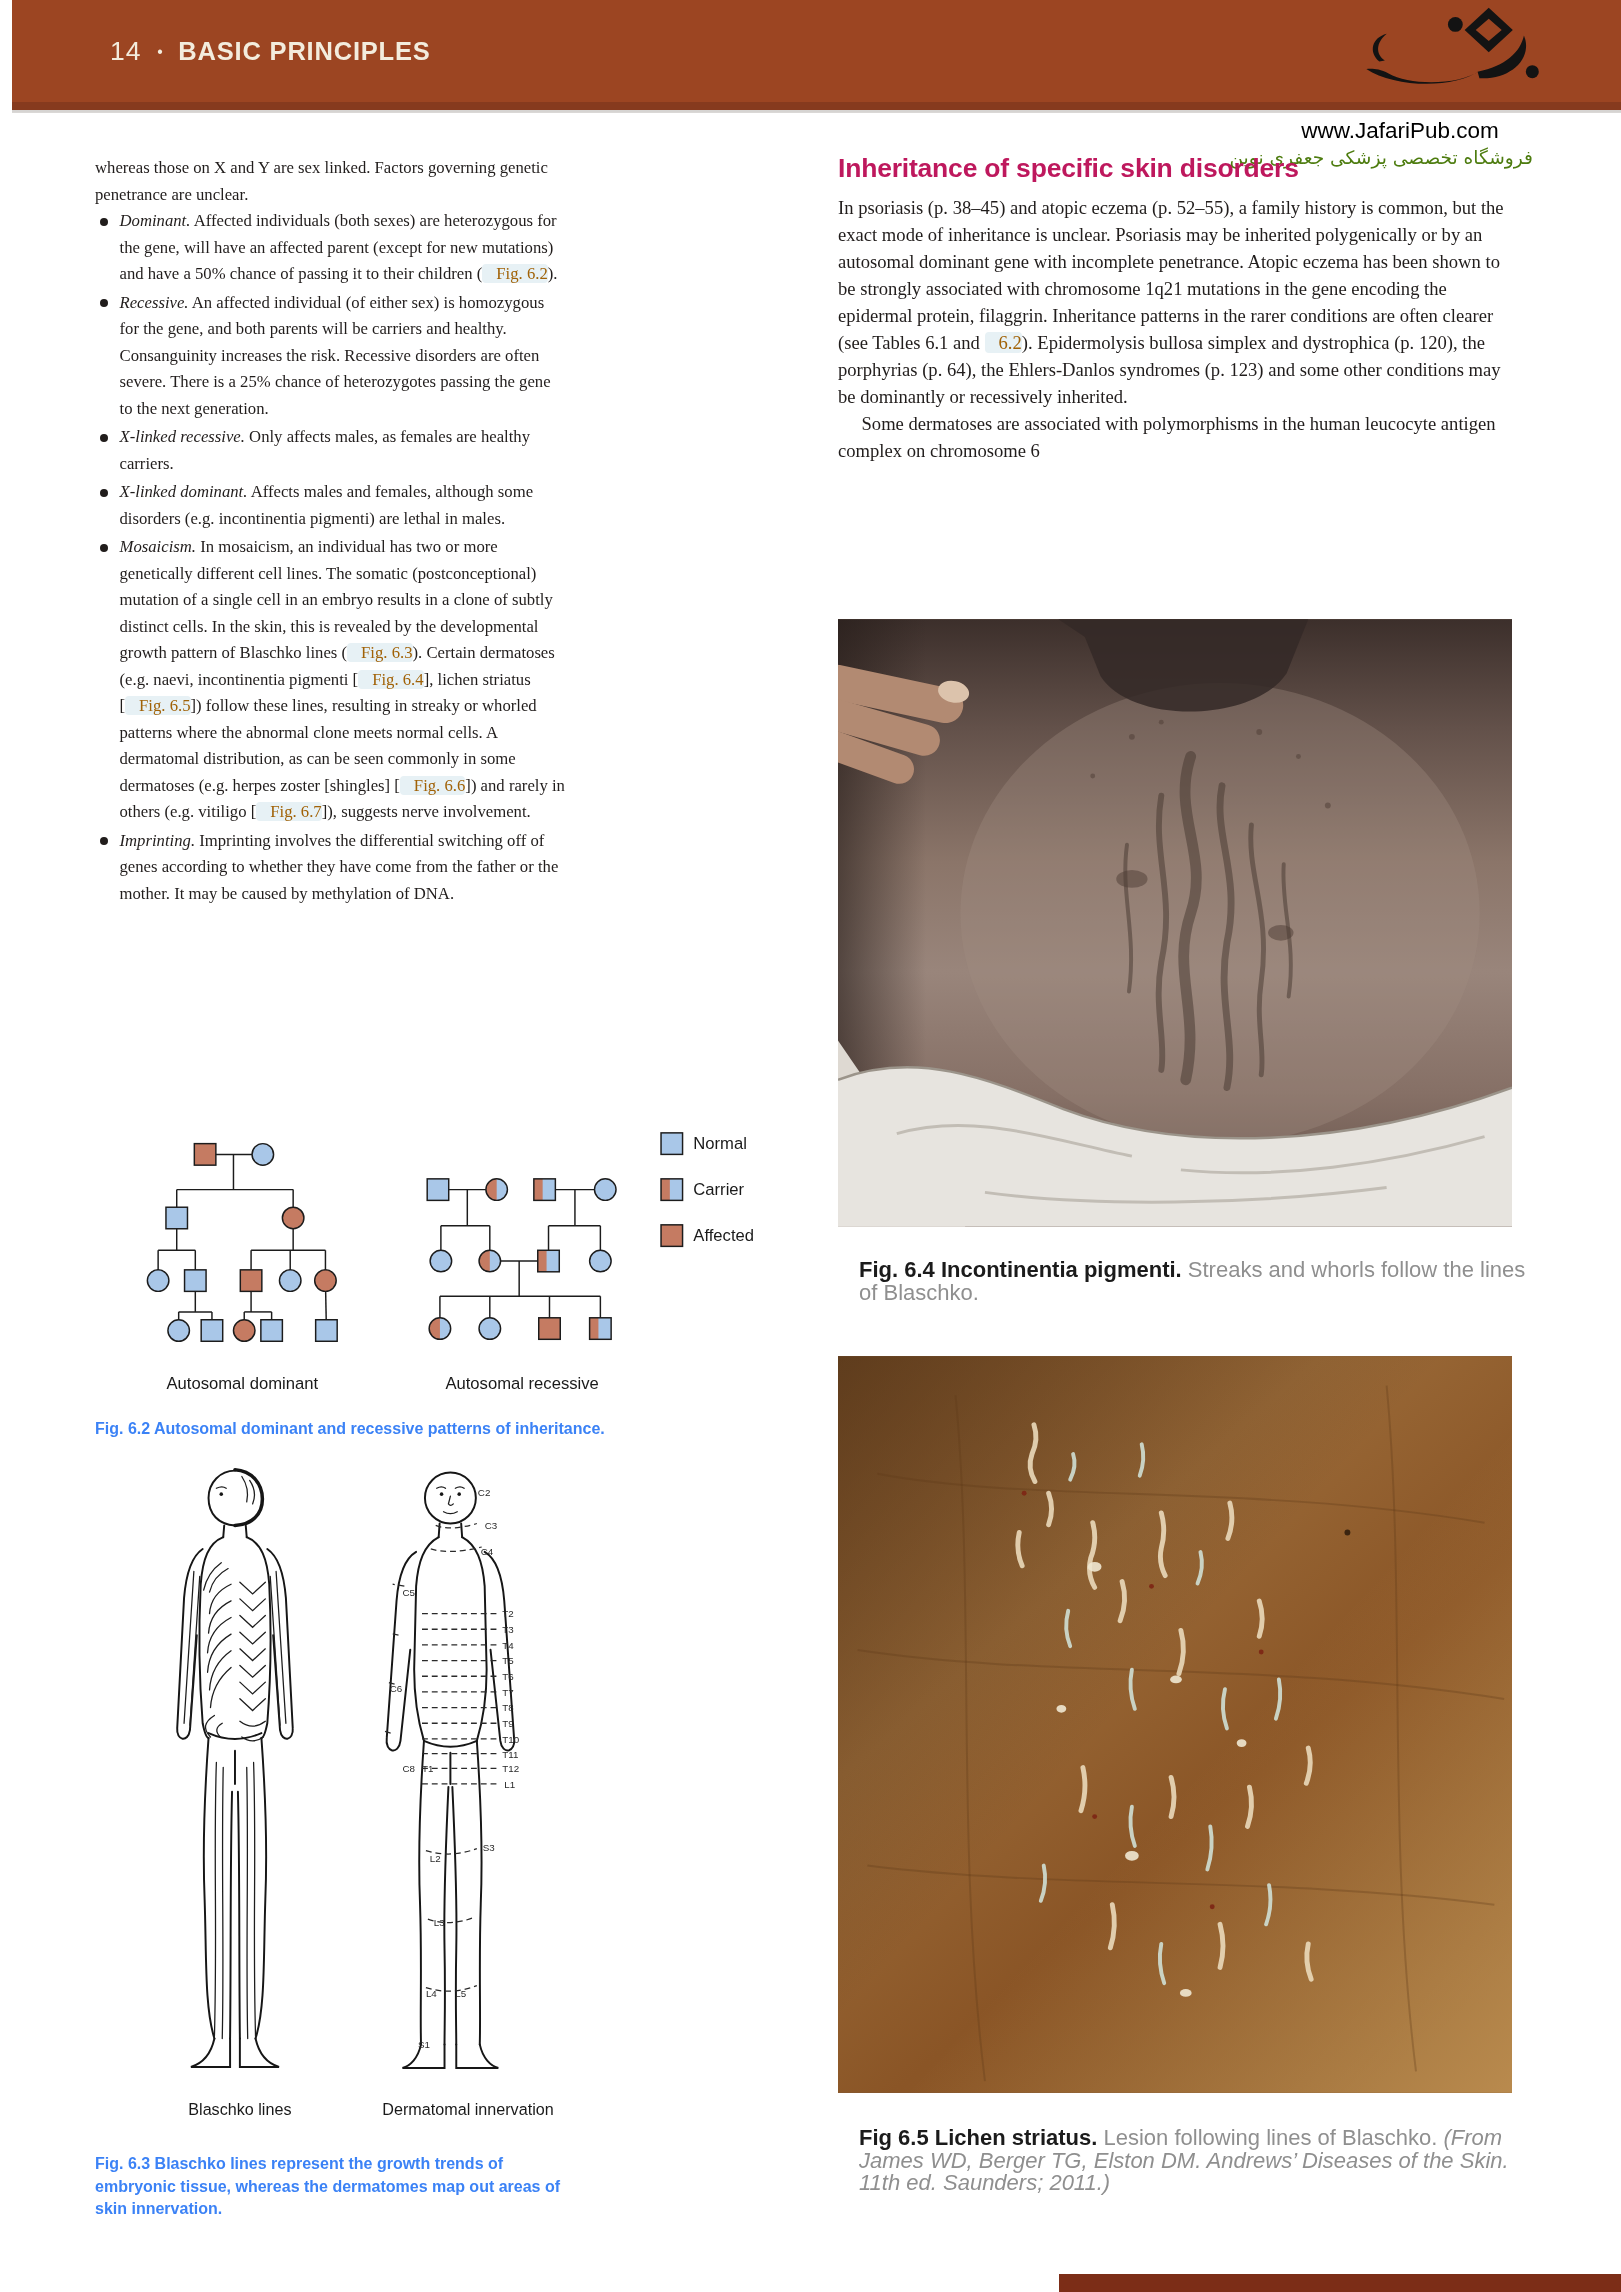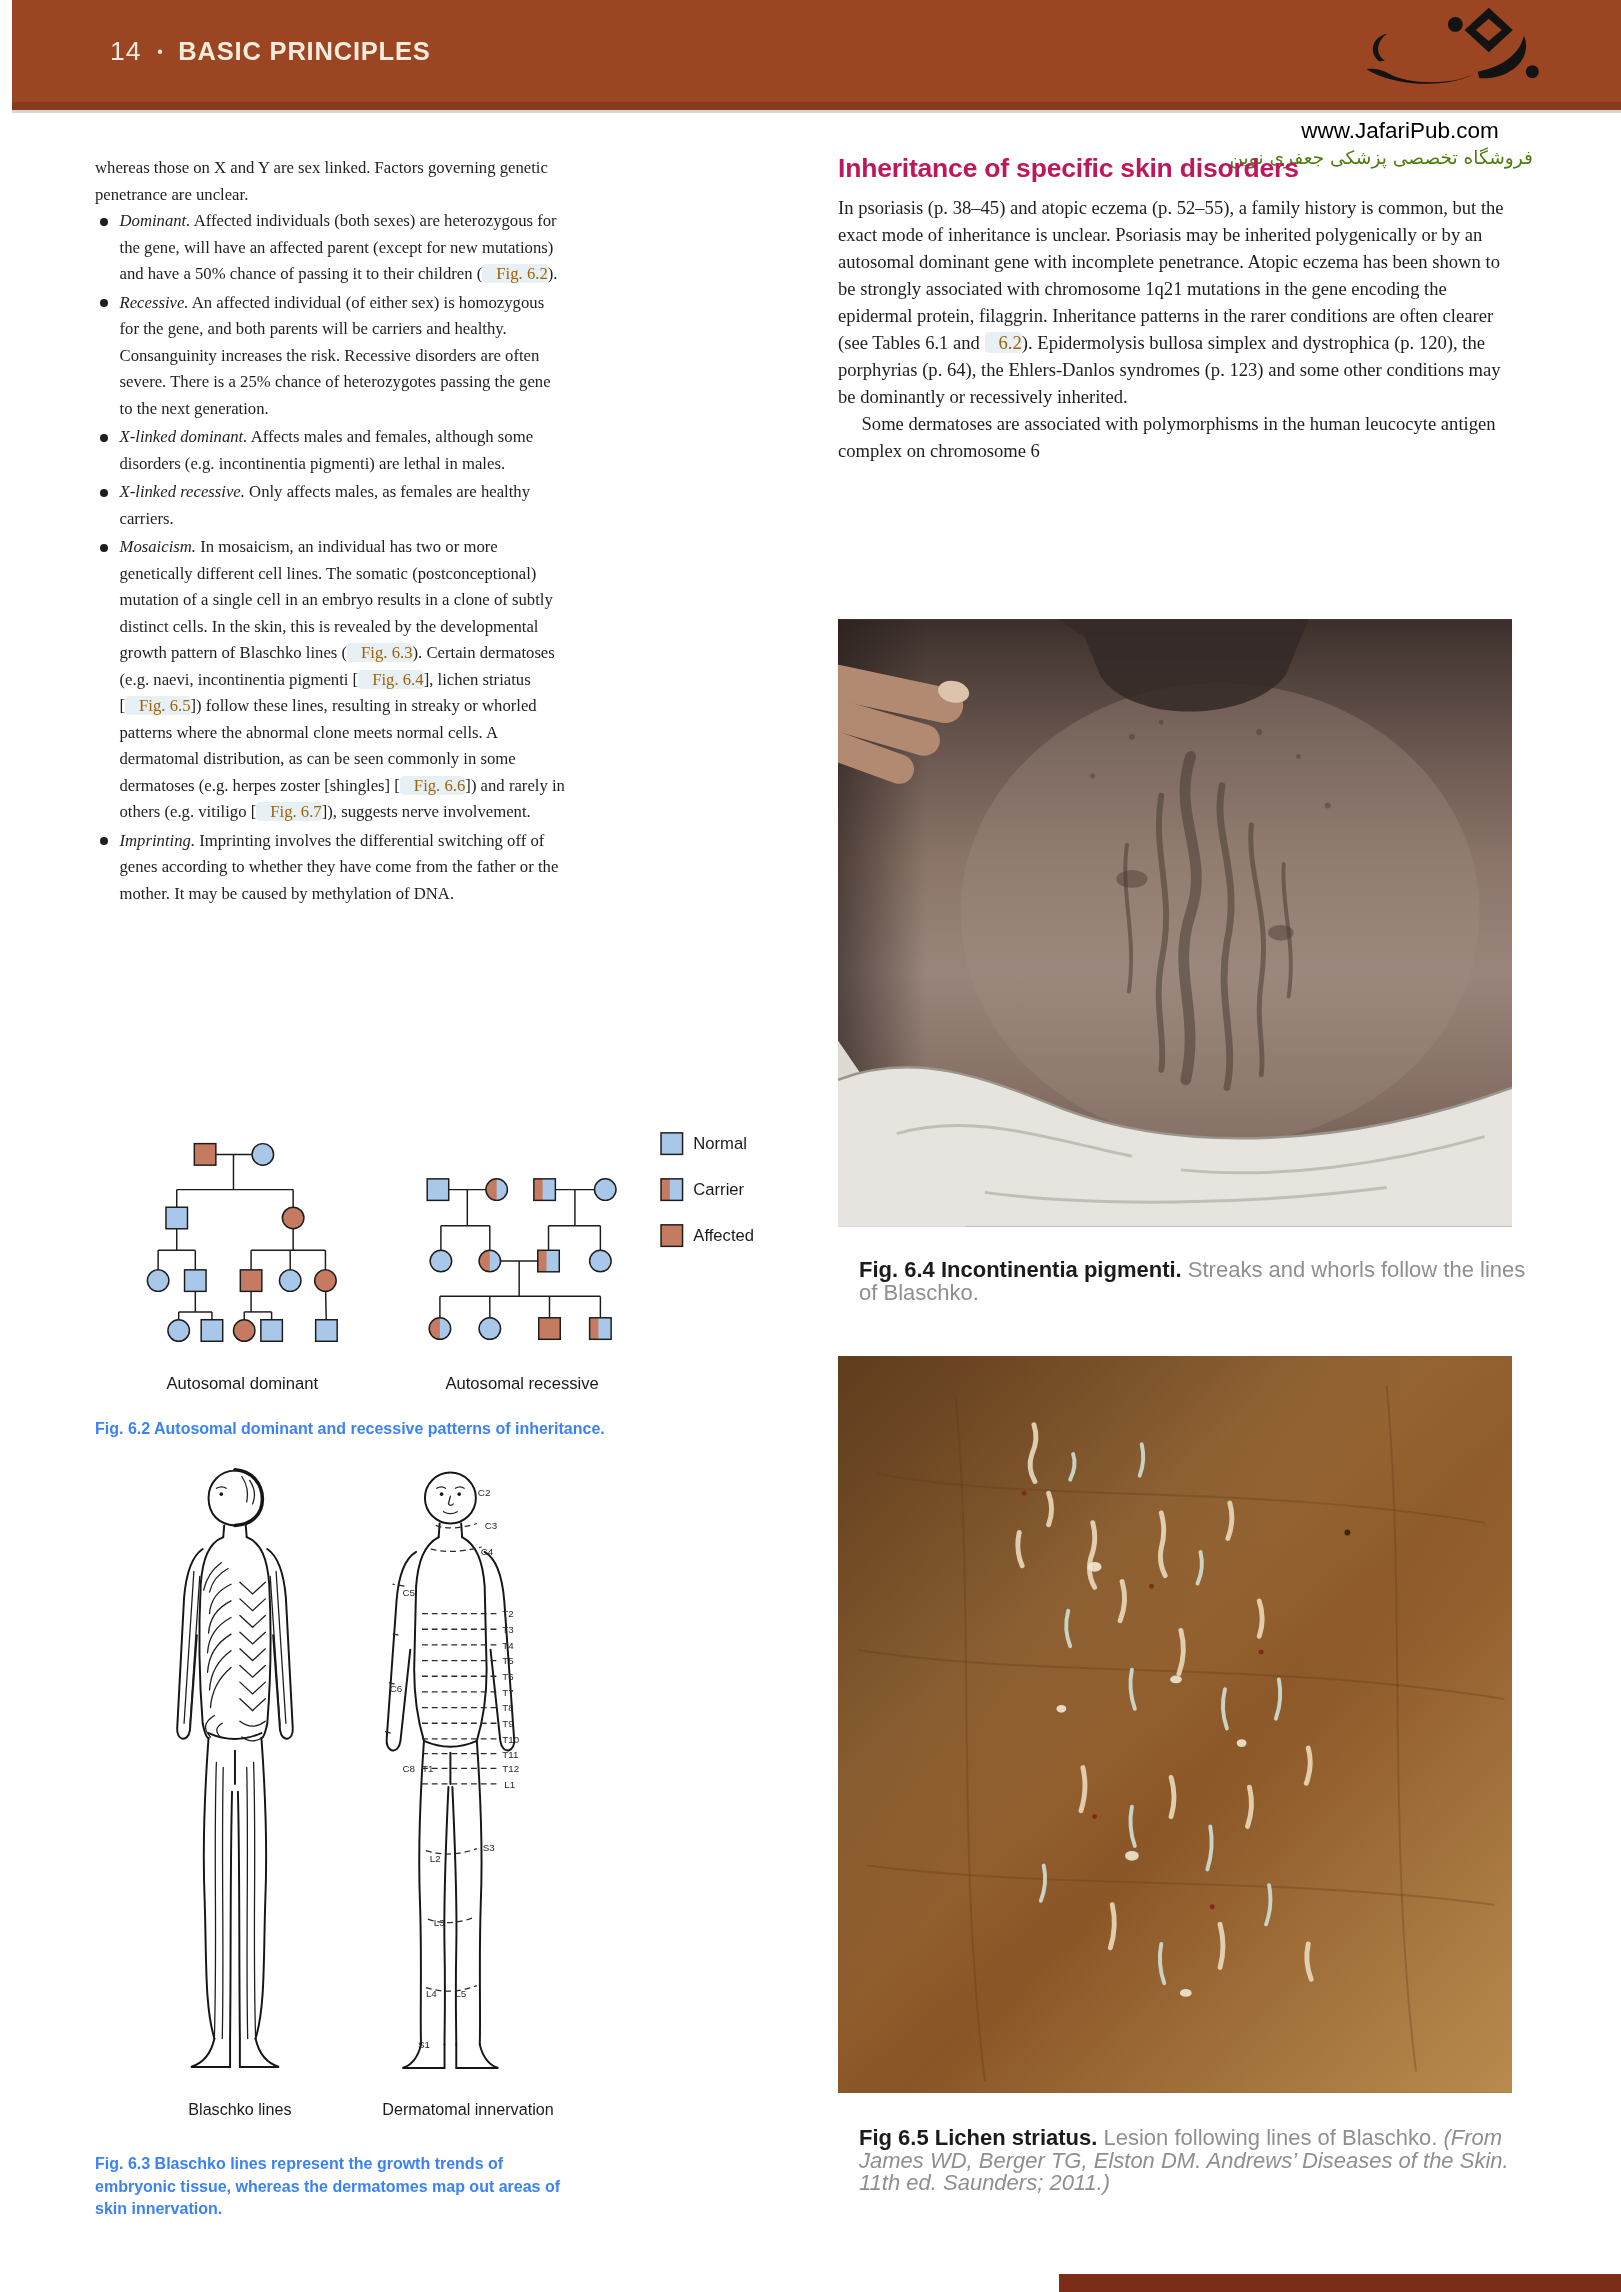--- a/index.html
+++ b/index.html
@@ -87,22 +87,22 @@
     </div>
   </div>
   <div class="site-url">www.JafariPub.com</div>
   <div class="persian">فروشگاه تخصصی پزشکی جعفری نوین</div>
 
   <section class="left-col">
     <p class="intro">whereas those on X and Y are sex linked. Factors governing genetic penetrance are unclear.</p>
     <ul class="bullets">
       <li><span class="seg-term">Dominant.</span><span> Affected individuals (both sexes) are heterozygous for the gene, will have an affected parent (except for new mutations) and have a 50% chance of passing it to their children (</span><span class="seg-link">Fig. 6.2</span><span>).</span></li>
       <li><span class="seg-term">Recessive.</span><span> An affected individual (of either sex) is homozygous for the gene, and both parents will be carriers and healthy. Consanguinity increases the risk. Recessive disorders are often severe. There is a 25% chance of heterozygotes passing the gene to the next generation.</span></li>
+      <li><span class="seg-term">X-linked recessive.</span><span> Only affects males, as females are healthy carriers.</span></li>
       <li><span class="seg-term">X-linked dominant.</span><span> Affects males and females, although some disorders (e.g. incontinentia pigmenti) are lethal in males.</span></li>
-      <li><span class="seg-term">X-linked recessive.</span><span> Only affects males, as females are healthy carriers.</span></li>
       <li><span class="seg-term">Mosaicism.</span><span> In mosaicism, an individual has two or more genetically different cell lines. The somatic (postconceptional) mutation of a single cell in an embryo results in a clone of subtly distinct cells. In the skin, this is revealed by the developmental growth pattern of Blaschko lines (</span><span class="seg-link">Fig. 6.3</span><span>). Certain dermatoses (e.g. naevi, incontinentia pigmenti [</span><span class="seg-link">Fig. 6.4</span><span>], lichen striatus [</span><span class="seg-link">Fig. 6.5</span><span>]) follow these lines, resulting in streaky or whorled patterns where the abnormal clone meets normal cells. A dermatomal distribution, as can be seen commonly in some dermatoses (e.g. herpes zoster [shingles] [</span><span class="seg-link">Fig. 6.6</span><span>]) and rarely in others (e.g. vitiligo [</span><span class="seg-link">Fig. 6.7</span><span>]), suggests nerve involvement.</span></li>
       <li><span class="seg-term">Imprinting.</span><span> Imprinting involves the differential switching off of genes according to whether they have come from the father or the mother. It may be caused by methylation of DNA.</span></li>
     </ul>
   </section>
 
   <svg class="fig62-svg" width="686" height="272" viewBox="0 -6 700 278">
     <g id="ped-dom-lines">
         <line x1="114" y1="22" x2="173" y2="22" stroke="#1c1c1c" stroke-width="1.5"></line>
         <line x1="143" y1="22" x2="143" y2="58" stroke="#1c1c1c" stroke-width="1.5"></line>
         <line x1="85" y1="58" x2="204" y2="58" stroke="#1c1c1c" stroke-width="1.5"></line>

